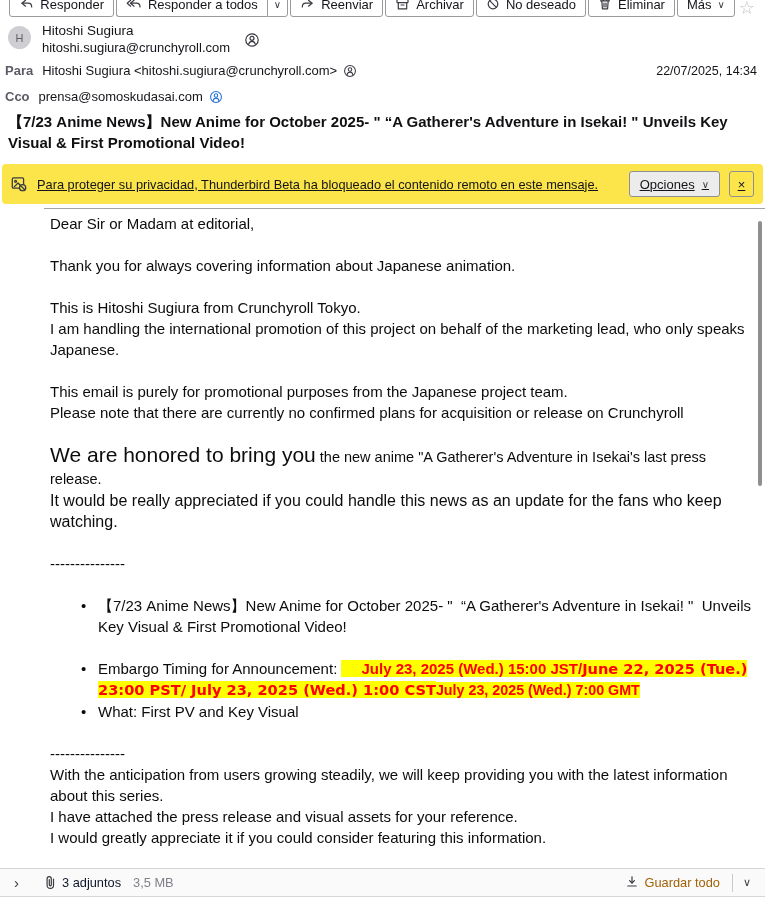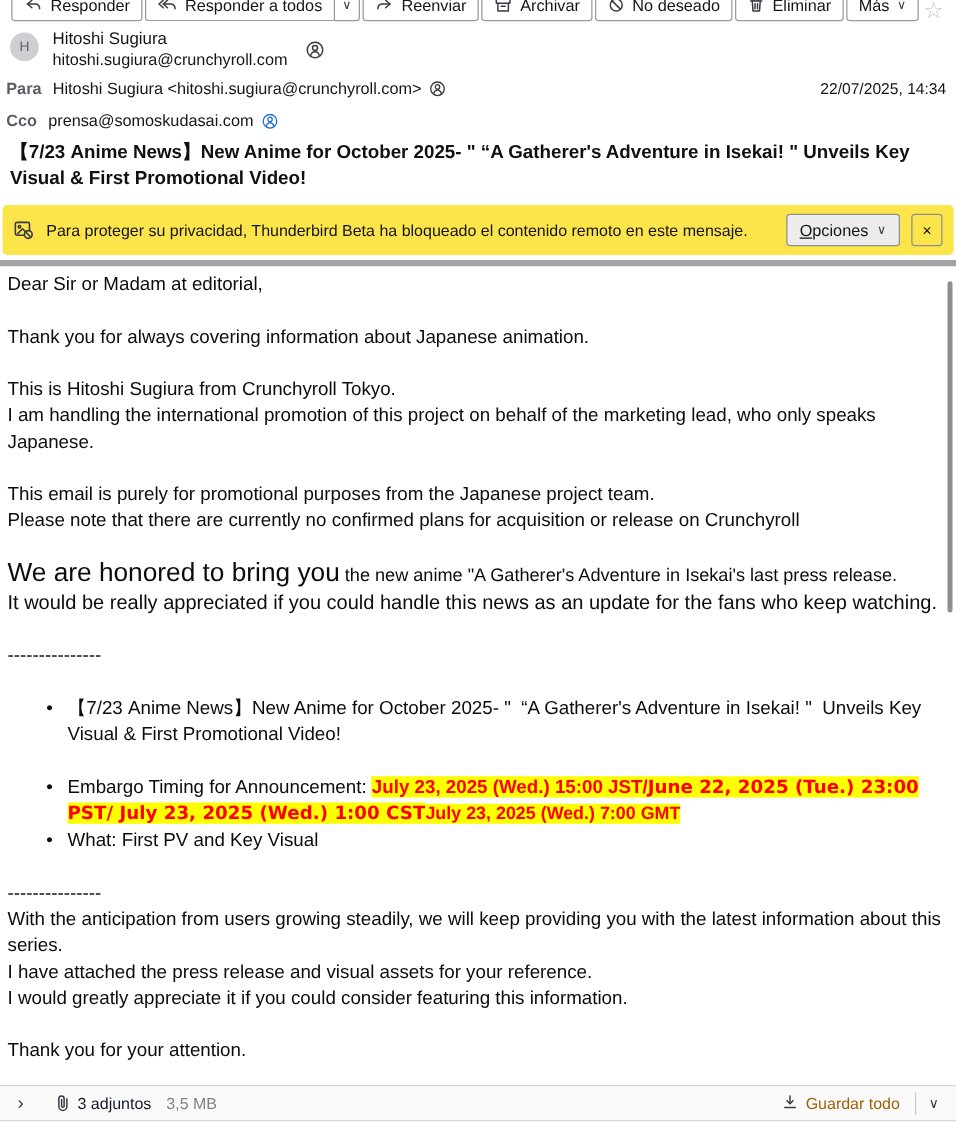--- a/index.html
+++ b/index.html
@@ -36,43 +36,43 @@
               margin:6px 8px 0 5px; }
   .addr-row.cco { margin-top:9px; }
   .addr-label { color:#5b5b66; margin-right:9px;font-weight:bold; }
   .addr-value { color:#15141a; }
   .addr-row .contact-ic2 { margin-left:6px; }
   .addr-date { margin-left:auto; font-size:12.5px; color:#15141a; }
   
   .subject { margin:6px 10px 0 8px; font-size:15px; font-weight:700; line-height:21px; color:#101013; }
   
   .warning { margin:11px 2px 0 2px; height:40px; background:#fbe54a; border-radius:4px;
-             display:flex; align-items:center; padding:0 9px; }
+             display:flex; align-items:center; padding:0 9px;text-decoration:underline; }
   .warning-text { margin-left:10px; font-size:12.8px; color:#15141a; }
   .opt-btn { margin-left:auto; height:26px; display:inline-flex; align-items:center; gap:7px;
              background:#ececec; border:1px solid #8f8f8f; border-radius:3px; padding:0 10px;
              font-size:13px; color:#15141a; }
   .opt-btn .first { text-decoration:underline; }
   .close-btn { margin-left:9px; width:25px; height:26px; background:transparent;
                border:1px solid #8f8f8f; border-radius:3px; font-size:13px; color:#15141a;
                display:inline-flex; align-items:center; justify-content:center; }
   
-  .body-area { border-top:5px solid #a3a3a3; margin-top:4px; flex:1; overflow:hidden;
+  .body-area { border-top:1px solid #a3a3a3; margin-top:4px; flex:1; overflow:hidden;
                position:relative; padding:4px 10px 0 6px;
-               font-size:15px; line-height:21px; color:#0c0c0d; }
+               font-size:15px; line-height:21px; color:#0c0c0d;margin-left:44px; }
   .line { min-height:21px; }
   .blank { height:21px; }
   .lead-big { font-size:21px; }
   .small-run { font-size:14.5px; }
   .bigger { font-size:16px; }
   .bullet { position:relative; padding-left:48px; min-height:21px; }
   .bullet::before { content:"•"; position:absolute; left:31px; top:0; }
   .pre { white-space:pre-wrap; }
   .hl { background:#ffff00; }
-  .red1 { color:#ff0000; font-weight:700; }
+  .red1 { color:#ff0000; font-weight:700;padding-left:20px; }
   .red2 { color:#ff0000; font-weight:700; font-family:"DejaVu Sans", sans-serif; font-size:14.6px; }
   .red3 { color:#ff0000; font-weight:700; font-size:14.3px; }
   .scroll-thumb { position:absolute; right:3px; top:12px; width:4px; height:265px;
                   background:#8f8f8f; border-radius:2px; }
   
   .attach-bar { height:29px; margin-bottom:5px; border-top:1px solid #d7d7db;
                 border-bottom:1px solid #d7d7db; background:#fafafa;
                 display:flex; align-items:center; padding:0 8px; font-size:12.8px; }
   .expander { font-size:15px; color:#3a3a42; background:none; border:none; padding:0 6px; }
   .clip { margin:0 6px 0 18px; }

